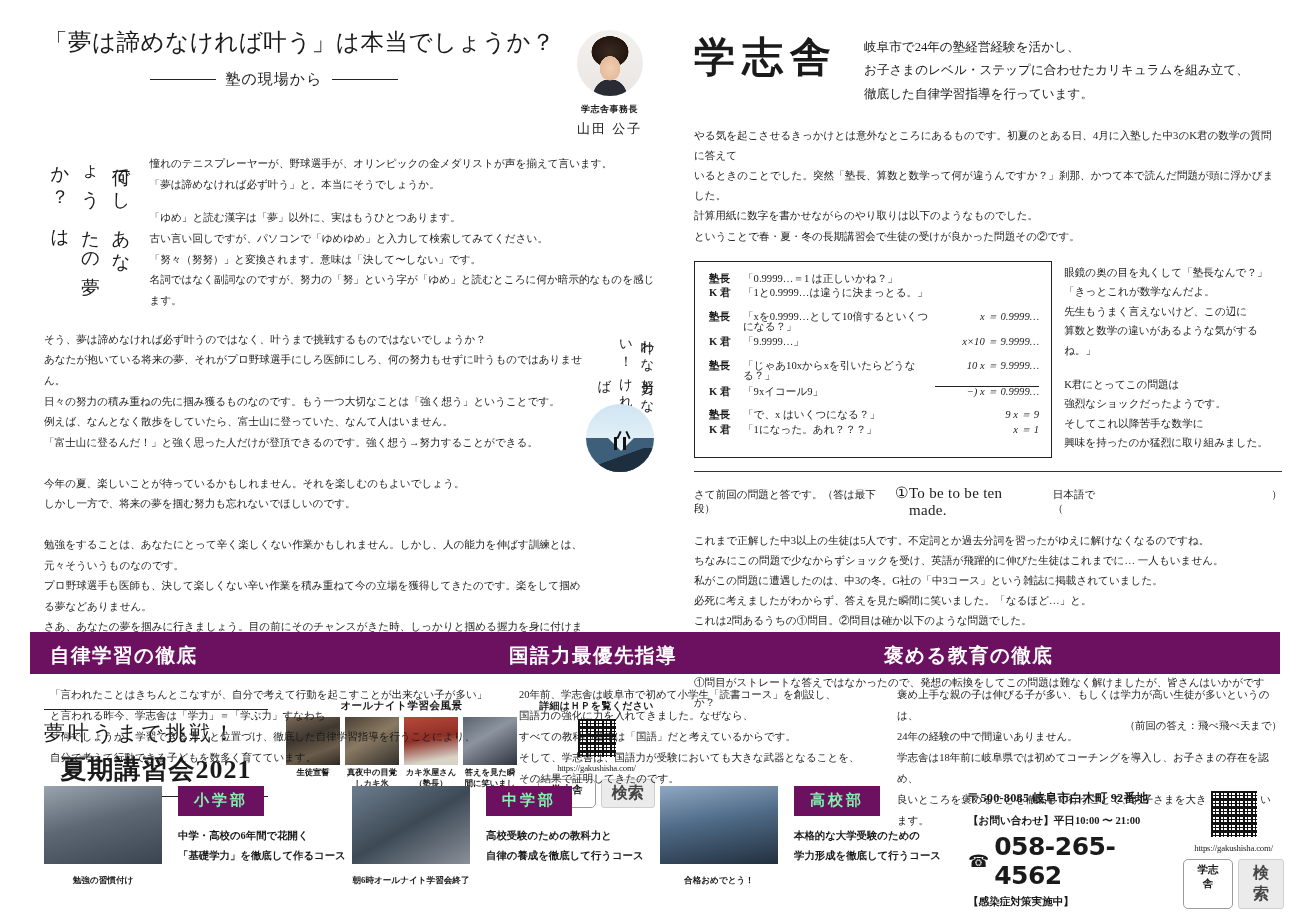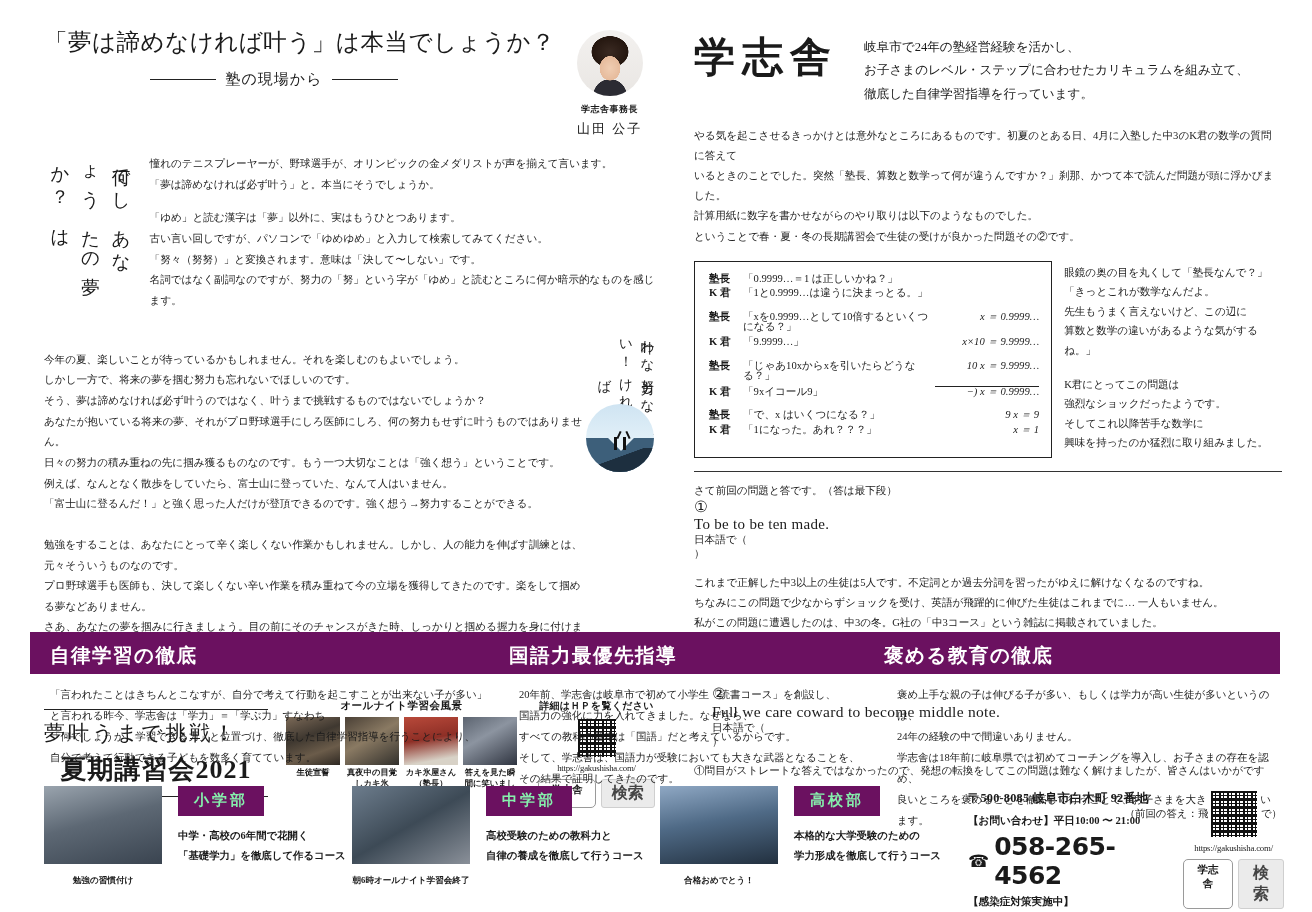--- a/index.html
+++ b/index.html
@@ -140,21 +140,21 @@
   .mline .say { flex: 1; }
   .mline .eq { width: 104px; text-align: right; font-style: italic; white-space: nowrap; }
   .mpair { margin-bottom: 9px; }
   .mpair .mline { padding: 2px 0; }
   .eqline { border-top: 1px solid #222; }
   .rside { font-size: 10.6px; line-height: 1.85; padding-top: 2px; }
   .rside .sp { height: 14px; }
 
   .after-math { font-size: 10.6px; line-height: 1.9; margin-top: 12px; }
   .divider { height: 1px; background: #333; margin: 13px 0 12px; }
-  .qrow { font-size: 10.8px; display: flex; align-items: baseline; flex-direction: column; }
+  .qrow { font-size: 10.8px; display: flex; align-items: baseline; }
   .qrow .lead { font-size: 10.6px; }
   .qeng { font-size: 15px; font-family: "Liberation Serif", serif; letter-spacing: .3px; margin: 0 10px 0 16px; }
   .qeng2 { font-size: 15.5px; letter-spacing: .3px; }
   .jp-fill { font-size: 10.6px; }
   .paren-long { display: inline-block; }
   .note-r { font-size: 10.4px; text-align: right; margin-top: 3px; }
 
   
   .banner {
     position: absolute; left: 30px; top: 632px; width: 1250px; height: 42px;
@@ -249,30 +249,30 @@
           <div class="gap"></div>
           <p>「ゆめ」と読む漢字は「夢」以外に、実はもうひとつあります。</p>
           <p>古い言い回しですが、パソコンで「ゆめゆめ」と入力して検索してみてください。</p>
           <p>「努々（努努）」と変換されます。意味は「決して〜しない」です。</p>
           <p>名詞ではなく副詞なのですが、努力の「努」という字が「ゆめ」と読むところに何か暗示的なものを感じます。</p>
         </div>
       </div>
 
       <div class="midrow">
         <div class="mbody">
-          <div class="body-sm blk">
-            <p>今年の夏、楽しいことが待っているかもしれません。それを楽しむのもよいでしょう。</p>
-            <p>しかし一方で、将来の夢を掴む努力も忘れないでほしいのです。</p>
-          </div>
           <div class="body-sm">
             <p>そう、夢は諦めなければ必ず叶うのではなく、叶うまで挑戦するものではないでしょうか？</p>
             <p>あなたが抱いている将来の夢、それがプロ野球選手にしろ医師にしろ、何の努力もせずに叶うものではありません。</p>
             <p>日々の努力の積み重ねの先に掴み獲るものなのです。もう一つ大切なことは「強く想う」ということです。</p>
             <p>例えば、なんとなく散歩をしていたら、富士山に登っていた、なんて人はいません。</p>
             <p>「富士山に登るんだ！」と強く思った人だけが登頂できるのです。強く想う→努力することができる。</p>
+          </div>
+          <div class="body-sm blk">
+            <p>今年の夏、楽しいことが待っているかもしれません。それを楽しむのもよいでしょう。</p>
+            <p>しかし一方で、将来の夢を掴む努力も忘れないでほしいのです。</p>
           </div>
           <div class="body-sm blk">
             <p>勉強をすることは、あなたにとって辛く楽しくない作業かもしれません。しかし、人の能力を伸ばす訓練とは、元々そういうものなのです。</p>
             <p>プロ野球選手も医師も、決して楽しくない辛い作業を積み重ねて今の立場を獲得してきたのです。楽をして掴める夢などありません。</p>
             <p>さあ、あなたの夢を掴みに行きましょう。目の前にそのチャンスがきた時、しっかりと掴める握力を身に付けましょう。</p>
             <p>学志舎は、あなたの夢を掴む力を確実に強くするために存在します。</p>
           </div>
         </div>
         <div class="vright">
           <span>叶わない！</span>

